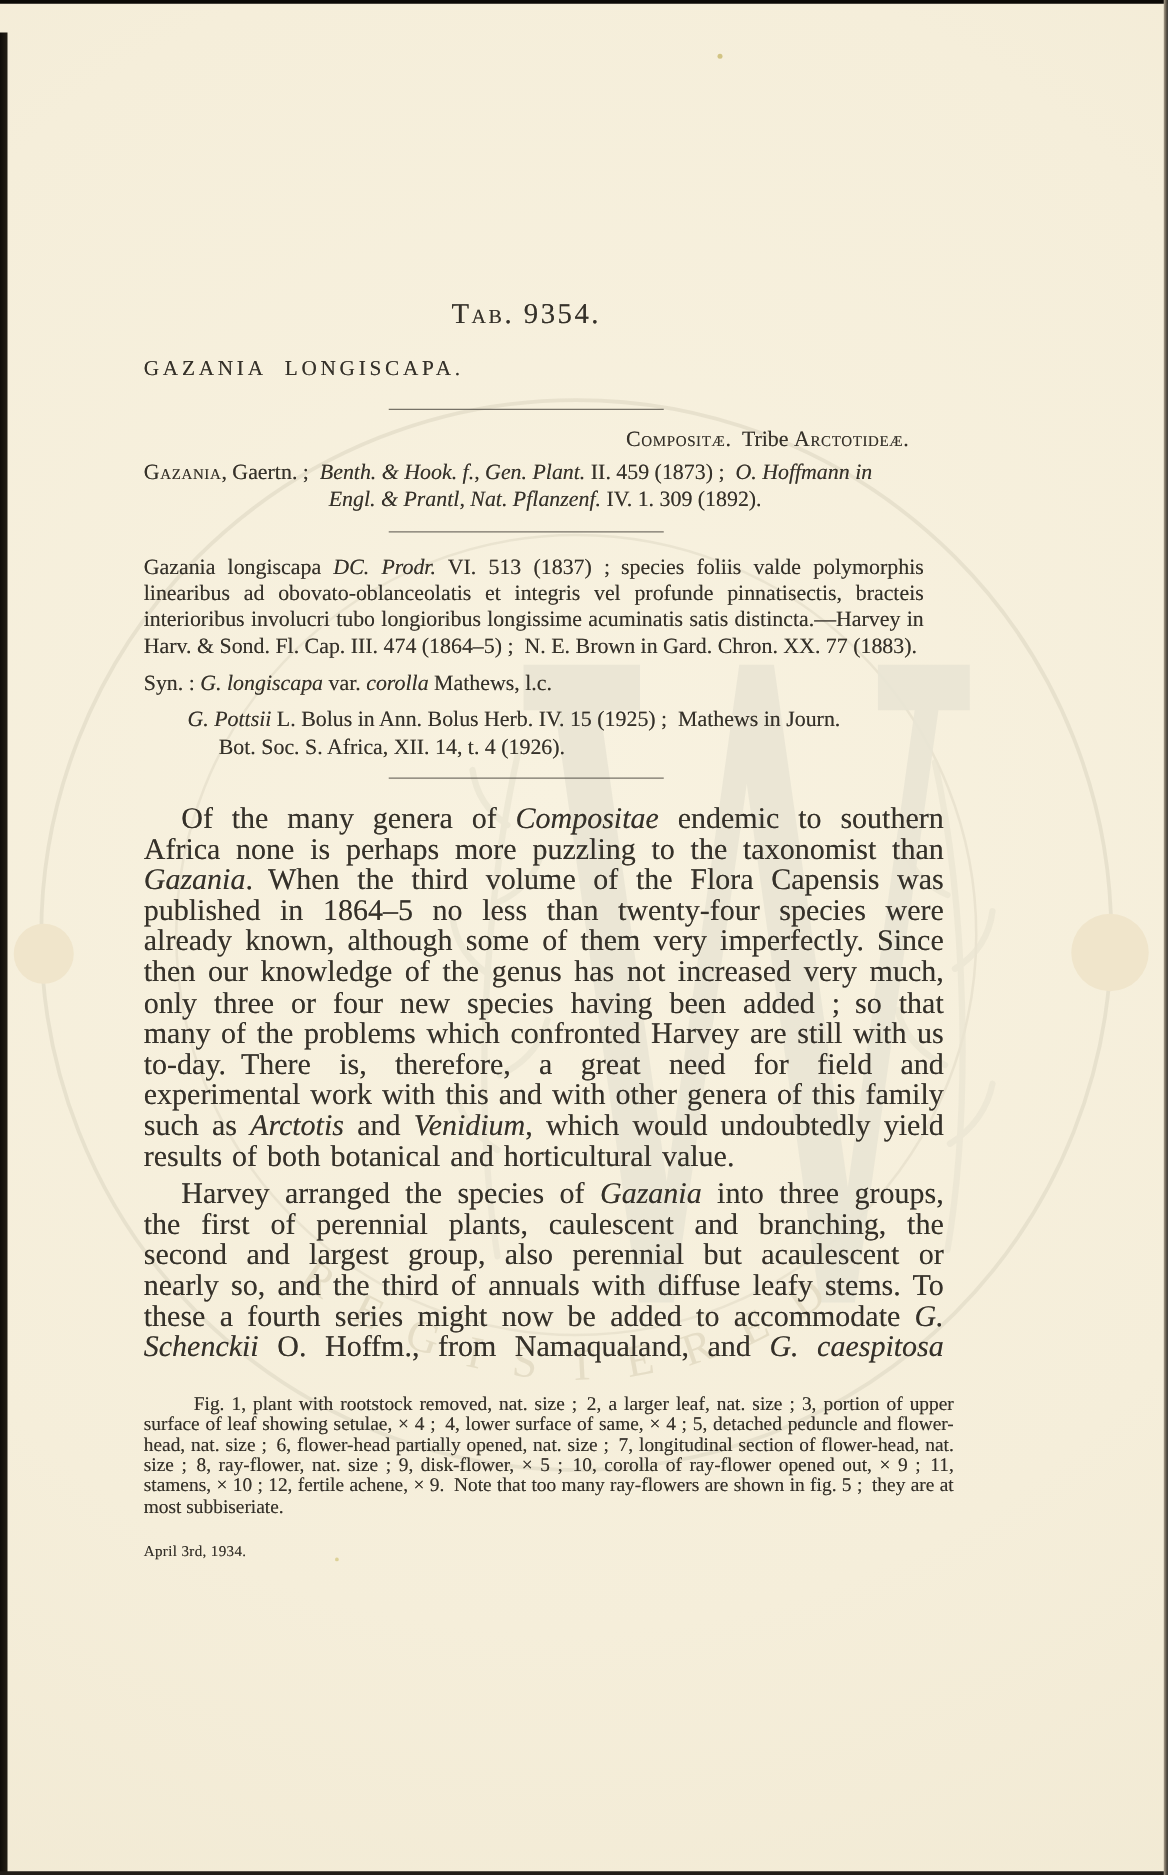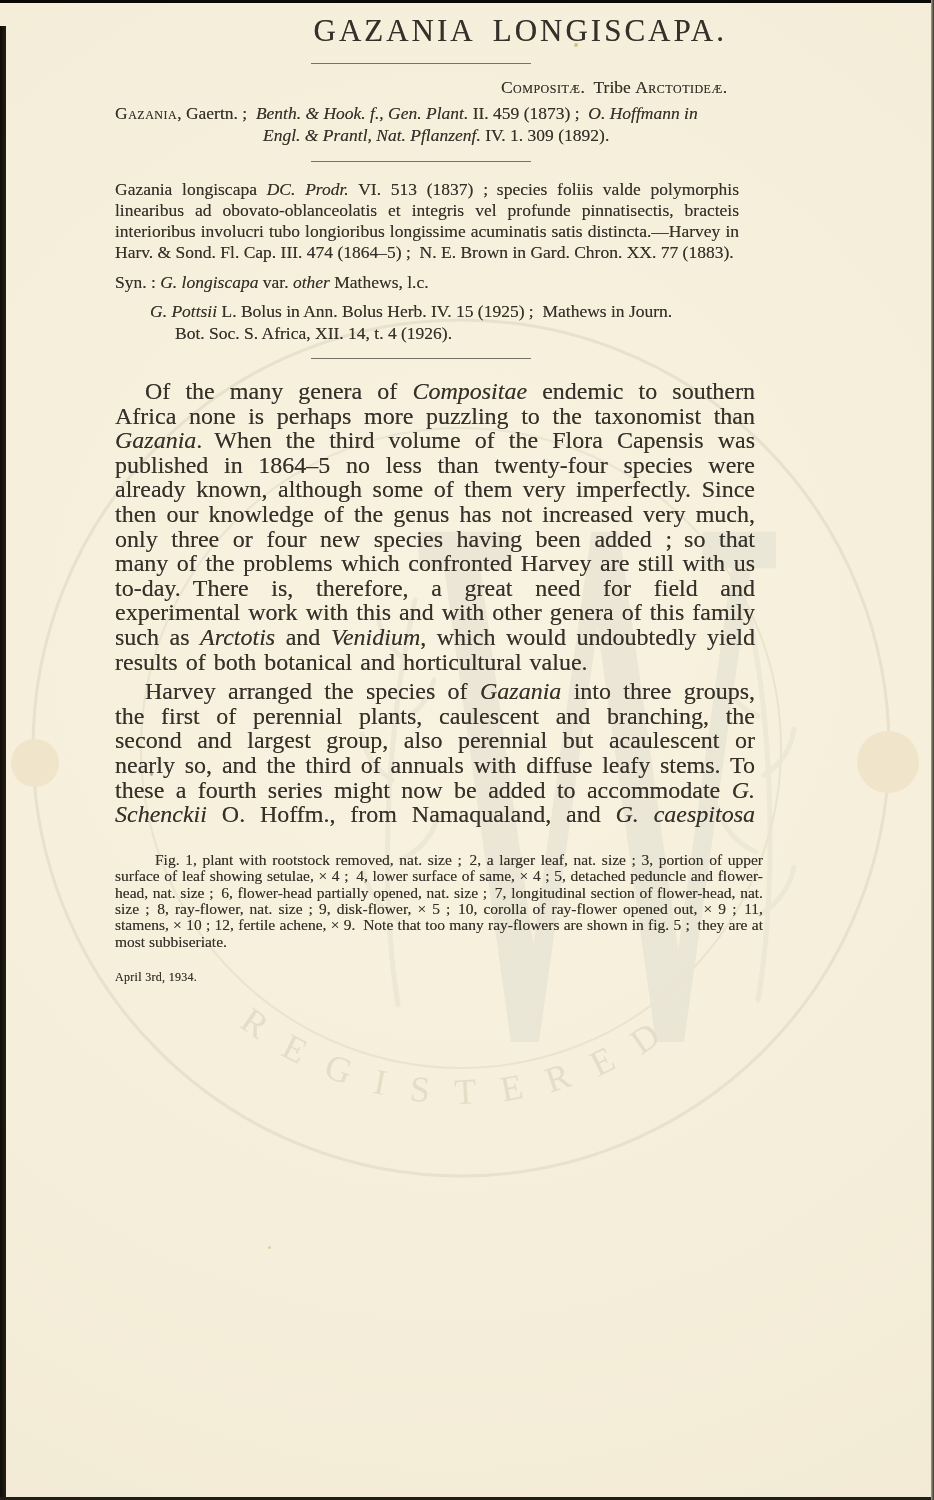--- a/index.html
+++ b/index.html
@@ -26,22 +26,22 @@
   .content{
     position:absolute;left:115px;top:0;width:648px;z-index:2;
     text-shadow:0 0 .4px rgba(43,38,28,.55);
   }
   .center-col{width:612px;}
   .kicker{
     margin:238px 0 0 0;text-align:center;
     font-variant:small-caps;font-size:23px;line-height:26px;letter-spacing:2px;
   }
   .title{
-    margin:16px 0 0 0;text-align:right;font-weight:normal;
-    font-size:31px;line-height:30px;letter-spacing:3px;word-spacing:8px;
+    margin:16px 0 0 0;text-align:left;font-weight:normal;
+    font-size:17px;line-height:30px;letter-spacing:3px;word-spacing:8px;
   }
   .subtitle{
     margin:10px 0 0 0;text-align:center;font-style:italic;
     font-size:25px;line-height:28px;letter-spacing:1px;word-spacing:6px;
   }
   .rule{
     width:220px;border:none;border-top:1.5px solid #56524a;
     margin:0 auto;opacity:.8;
   }
   .rule-1{margin-top:17px;}
@@ -95,33 +95,34 @@
   <div class="edge edge-left"></div>
   <div class="edge edge-bottom"></div>
   <div class="edge edge-right"></div>
 
   <div class="speck" style="left:574px;top:43px;width:4px;height:4px;background:#c9b96e;opacity:.8;"></div>
   <div class="speck" style="left:268px;top:1246px;width:3px;height:3px;background:#d3c47c;opacity:.7;"></div>
   <div class="speck" style="left:150px;top:772px;width:3px;height:4px;background:#6b6354;opacity:.45;"></div>
 
   <div class="content">
     <div class="center-col">
+      <p class="kicker">Tab. 9354.</p>
       <h1 class="title">GAZANIA LONGISCAPA.</h1>
       <hr class="rule rule-1">
       <p class="family"><span class="run-sc">Compositæ</span><span>. Tribe </span><span class="run-sc">Arctotideæ</span><span>.</span></p>
     </div>
 
     <p class="ref"><span class="run-sc">Gazania</span><span>, Gaertn. ; </span><span class="run-i">Benth. &amp; Hook. f., Gen. Plant.</span><span> II. 459 (1873) ; </span><span class="run-i">O. Hoffmann in</span><br><span class="run-i run-ind2">Engl. &amp; Prantl, Nat. Pflanzenf.</span><span> IV. 1. 309 (1892).</span></p>
 
     <div class="center-col">
       <hr class="rule rule-2">
     </div>
 
     <p class="diag"><span class="run-b">Gazania longiscapa </span><span class="run-i">DC. Prodr.</span><span> VI. 513 (1837) ; species foliis valde polymorphis linearibus ad obovato-oblanceolatis et integris vel profunde pinnatisectis, bracteis interioribus involucri tubo longioribus longissime acuminatis satis distincta.—Harvey in Harv. &amp; Sond. Fl. Cap. III. 474 (1864–5) ; N. E. Brown in Gard. Chron. XX. 77 (1883).</span></p>
-    <p class="syn1"><span>Syn. : </span><span class="run-i">G. longiscapa</span><span> var. </span><span class="run-i">other</span><span> Mathews, l.c.</span></p>
+    <p class="syn1"><span>Syn. : </span><span class="run-i">G. longiscapa</span><span> var. </span><span class="run-i">corolla</span><span> Mathews, l.c.</span></p>
     <p class="syn2"><span class="run-i">G. Pottsii</span><span> L. Bolus in Ann. Bolus Herb. IV. 15 (1925) ; Mathews in Journ.</span><br><span class="run-ind">Bot. Soc. S. Africa, XII. 14, t. 4 (1926).</span></p>
 
     <div class="center-col">
       <hr class="rule rule-3">
     </div>
 
     <p class="body-para p1"><span>Of the many genera of </span><span class="run-i">Compositae</span><span> endemic to southern Africa none is perhaps more puzzling to the taxonomist than </span><span class="run-i">Gazania</span><span>. When the third volume of the Flora Capensis was published in 1864–5 no less than twenty-four species were already known, although some of them very imperfectly. Since then our knowledge of the genus has not increased very much, only three or four new species having been added ; so that many of the problems which confronted Harvey are still with us to-day. There is, therefore, a great need for field and experimental work with this and with other genera of this family such as </span><span class="run-i">Arctotis</span><span> and </span><span class="run-i">Venidium</span><span>, which would undoubtedly yield results of both botanical and horticultural value.</span></p>
     <p class="body-para p2"><span>Harvey arranged the species of </span><span class="run-i">Gazania</span><span> into three groups, the first of perennial plants, caulescent and branching, the second and largest group, also perennial but acaulescent or nearly so, and the third of annuals with diffuse leafy stems. To these a fourth series might now be added to accommodate </span><span class="run-i">G. Schenckii</span><span> O. Hoffm., from Namaqualand, and </span><span class="run-i">G. caespitosa</span></p>
 
     <p class="caption">Fig. 1, plant with rootstock removed, nat. size ; 2, a larger leaf, nat. size ; 3, portion of upper surface of leaf showing setulae, × 4 ; 4, lower surface of same, × 4 ; 5, detached peduncle and flower-head, nat. size ; 6, flower-head partially opened, nat. size ; 7, longitudinal section of flower-head, nat. size ; 8, ray-flower, nat. size ; 9, disk-flower, × 5 ; 10, corolla of ray-flower opened out, × 9 ; 11, stamens, × 10 ; 12, fertile achene, × 9. Note that too many ray-flowers are shown in fig. 5 ; they are at most subbiseriate.</p>

